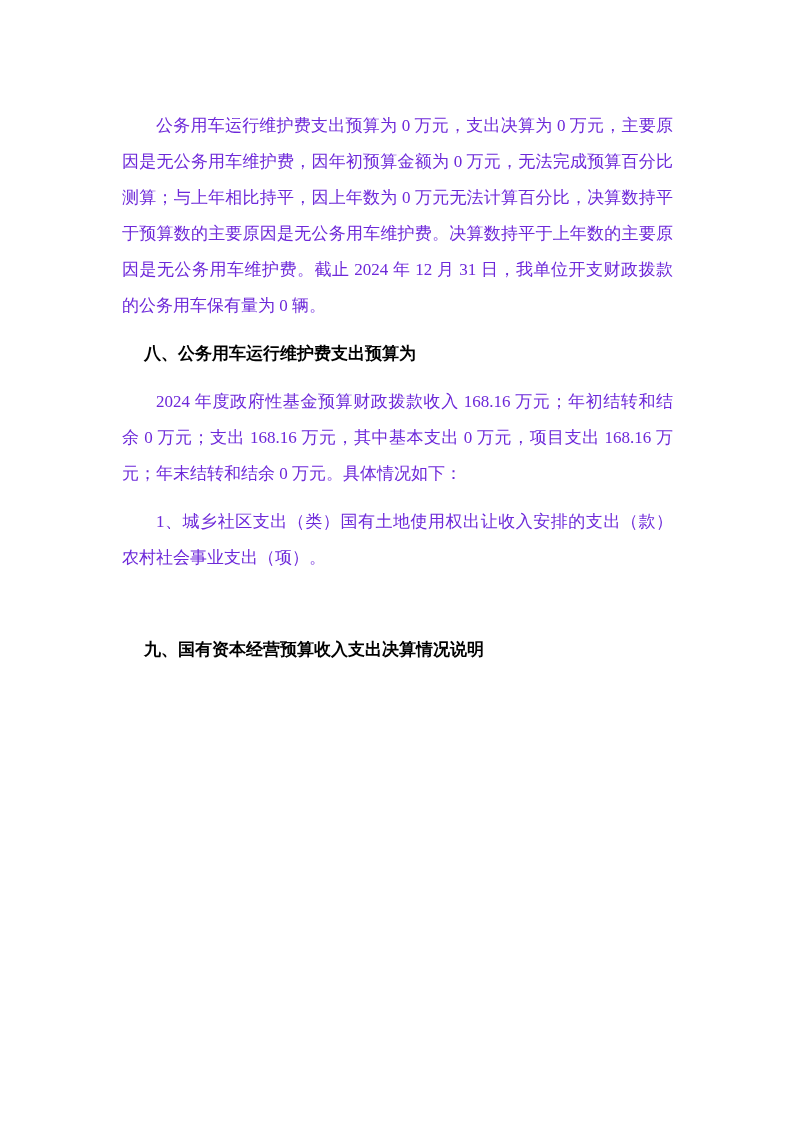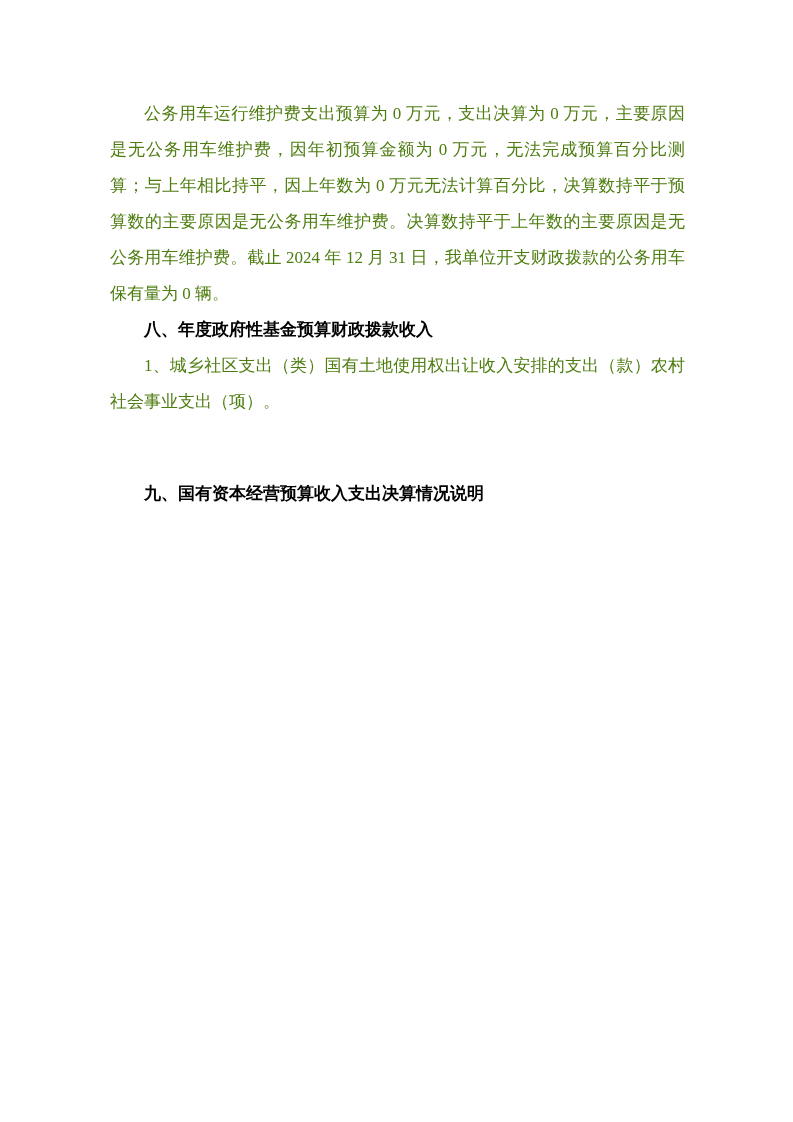--- a/index.html
+++ b/index.html
@@ -14,27 +14,27 @@
     background: #ffffff;
     box-sizing: border-box;
     padding: 96px 108px 40px 110px;
     overflow: hidden;
   }
   .doc-body {
     width: 100%;
     color: #000000;
   }
   .para {
-    margin: 0;
+    margin: 12px;
     font-family: "Liberation Serif", serif;
     font-size: 17px;
     line-height: 36px;
     text-align: justify;
     text-indent: 2em;
-    color: #4d7c0f;
+    color: #6d28d9;
     word-break: break-all;
   }
   .heading {
     margin: 0;
     font-family: "Liberation Sans", sans-serif;
     font-weight: bold;
     font-size: 17px;
     line-height: 36px;
     text-indent: 2em;
     color: #000000;
@@ -42,17 +42,18 @@
   .heading.spaced {
     margin-top: 56px;
   }
 </style>
 </head>
 <body>
 
 <div class="page">
   <div class="doc-body">
     <p class="para">公务用车运行维护费支出预算为 0 万元，支出决算为 0 万元，主要原因是无公务用车维护费，因年初预算金额为 0 万元，无法完成预算百分比测算；与上年相比持平，因上年数为 0 万元无法计算百分比，决算数持平于预算数的主要原因是无公务用车维护费。决算数持平于上年数的主要原因是无公务用车维护费。截止 2024 年 12 月 31 日，我单位开支财政拨款的公务用车保有量为 0 辆。</p>
-    <h2 class="heading">八、年度政府性基金预算财政拨款收入</h2>
+    <h2 class="heading">八、公务用车运行维护费支出预算为</h2>
+    <p class="para">2024 年度政府性基金预算财政拨款收入 168.16 万元；年初结转和结余 0 万元；支出 168.16 万元，其中基本支出 0 万元，项目支出 168.16 万元；年末结转和结余 0 万元。具体情况如下：</p>
     <p class="para">1、城乡社区支出（类）国有土地使用权出让收入安排的支出（款）农村社会事业支出（项）。</p>
     <h2 class="heading spaced">九、国有资本经营预算收入支出决算情况说明</h2>
   </div>
 </div>
 
 </body></html>

